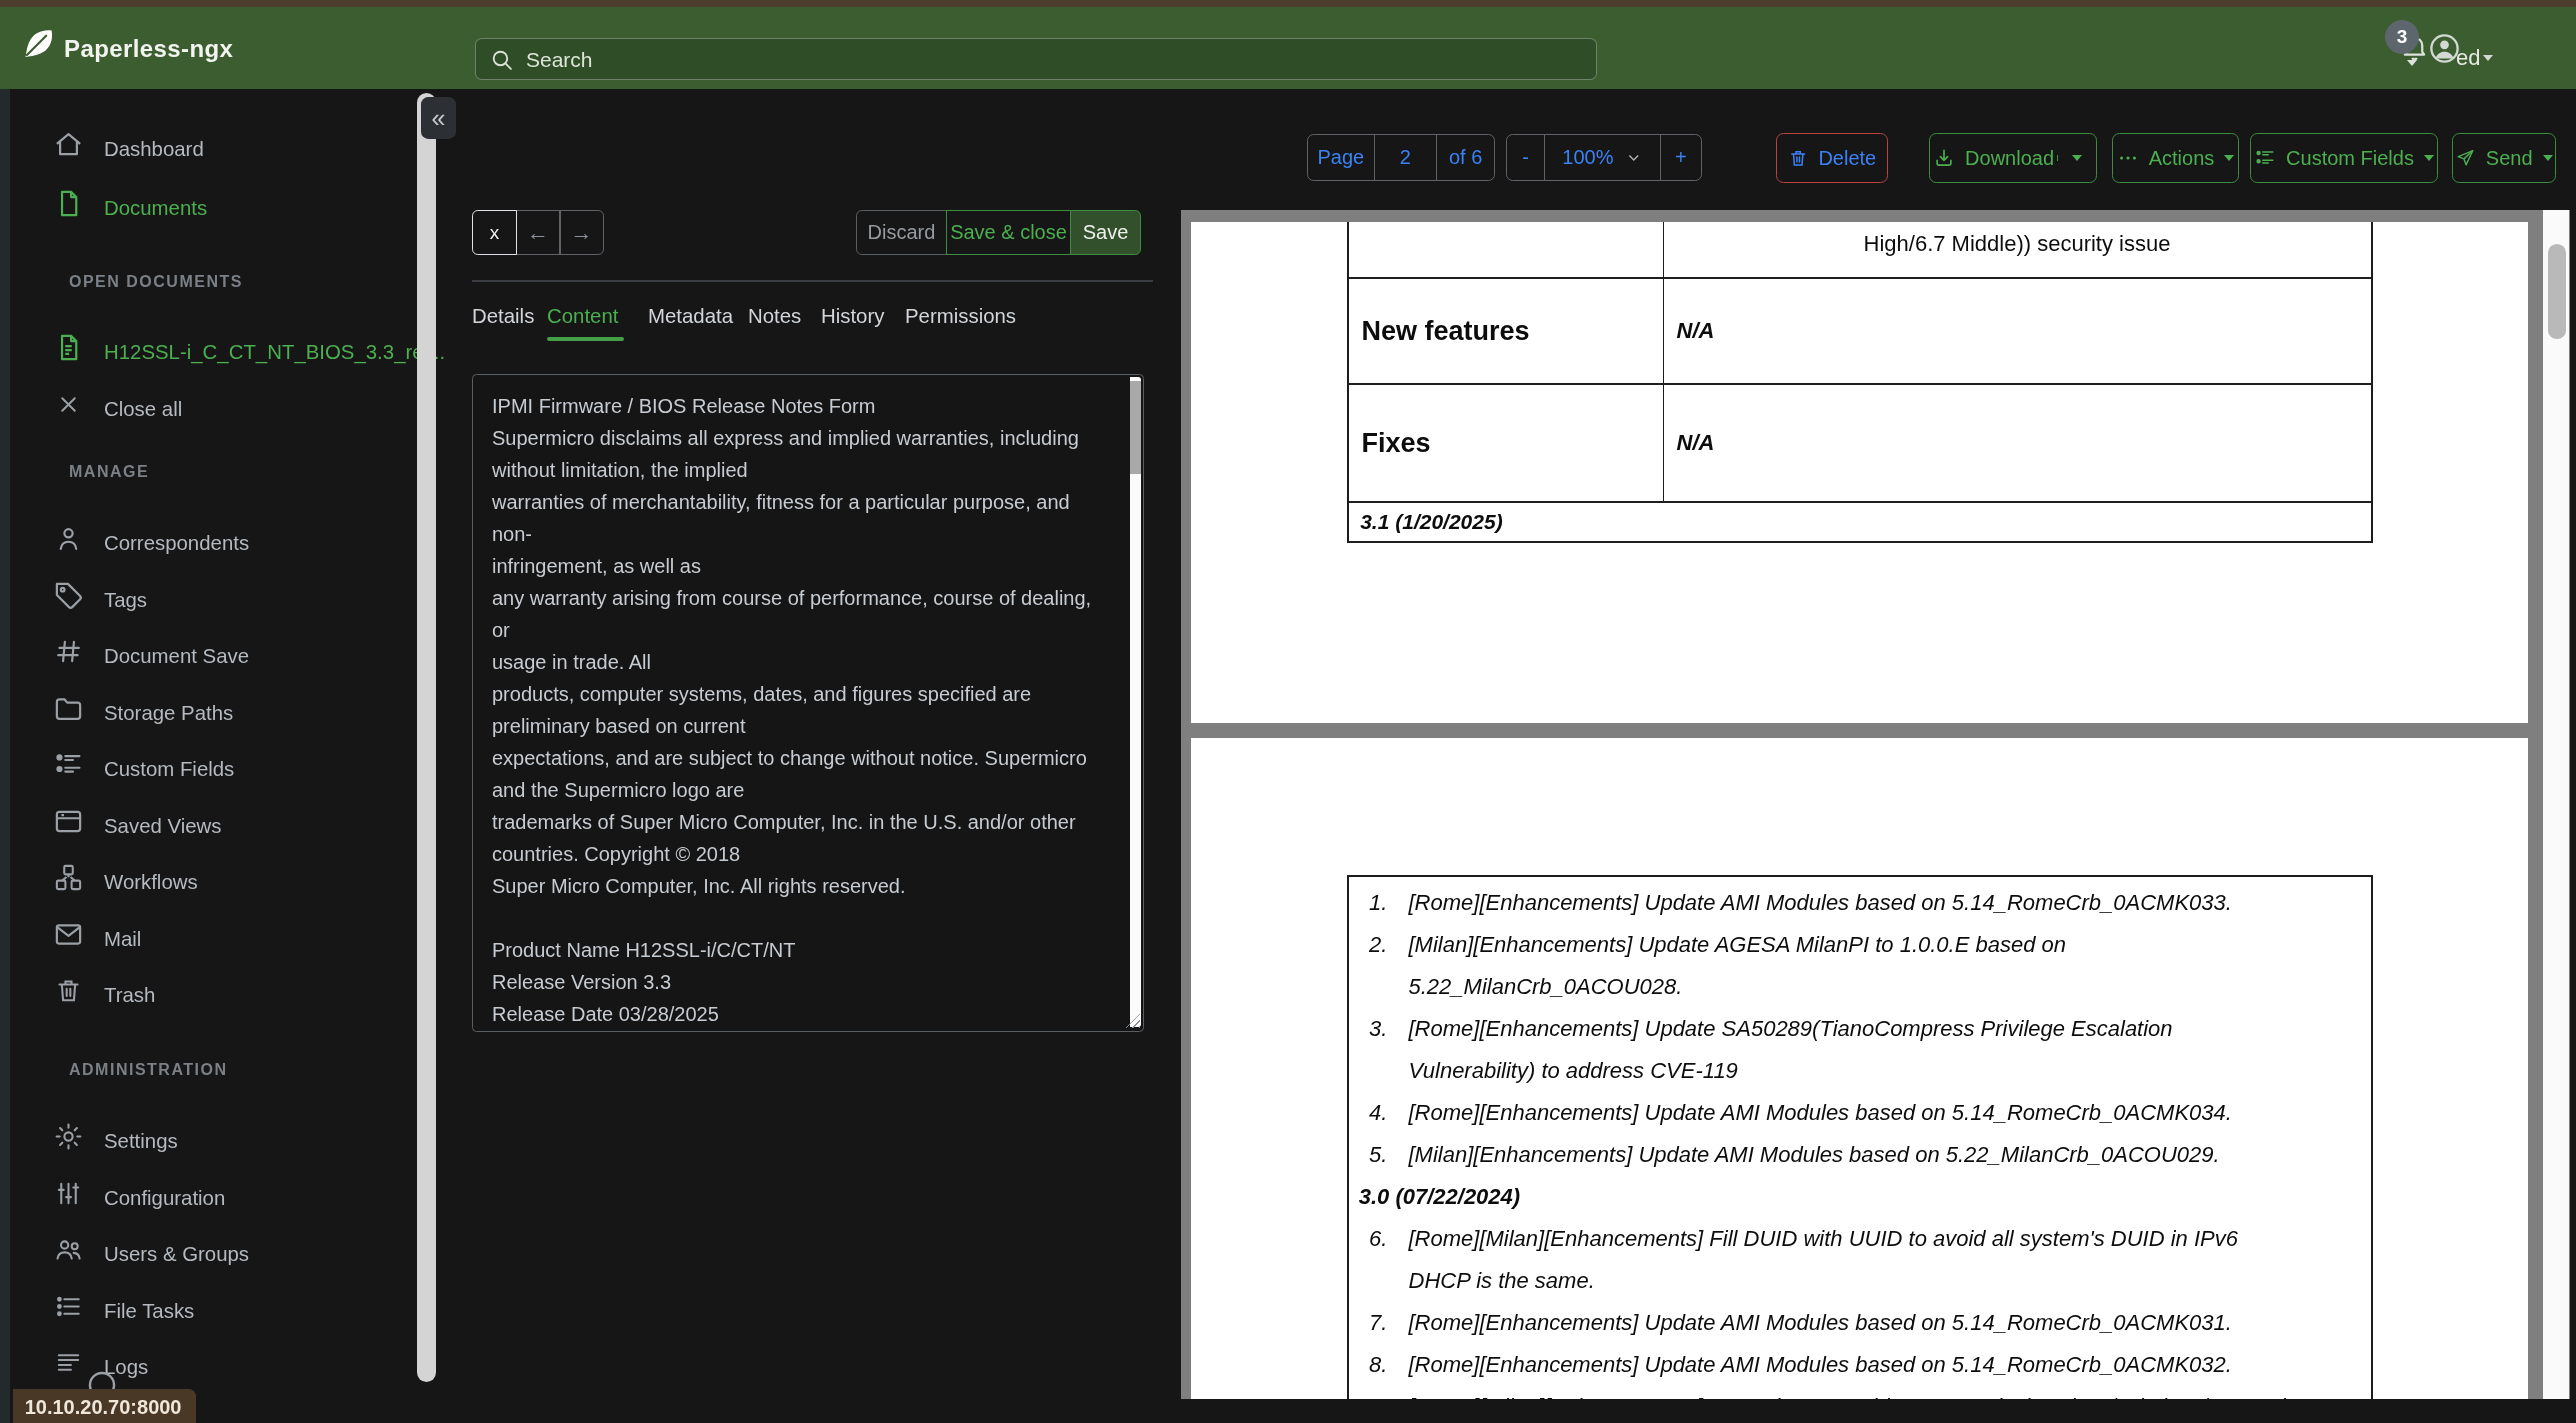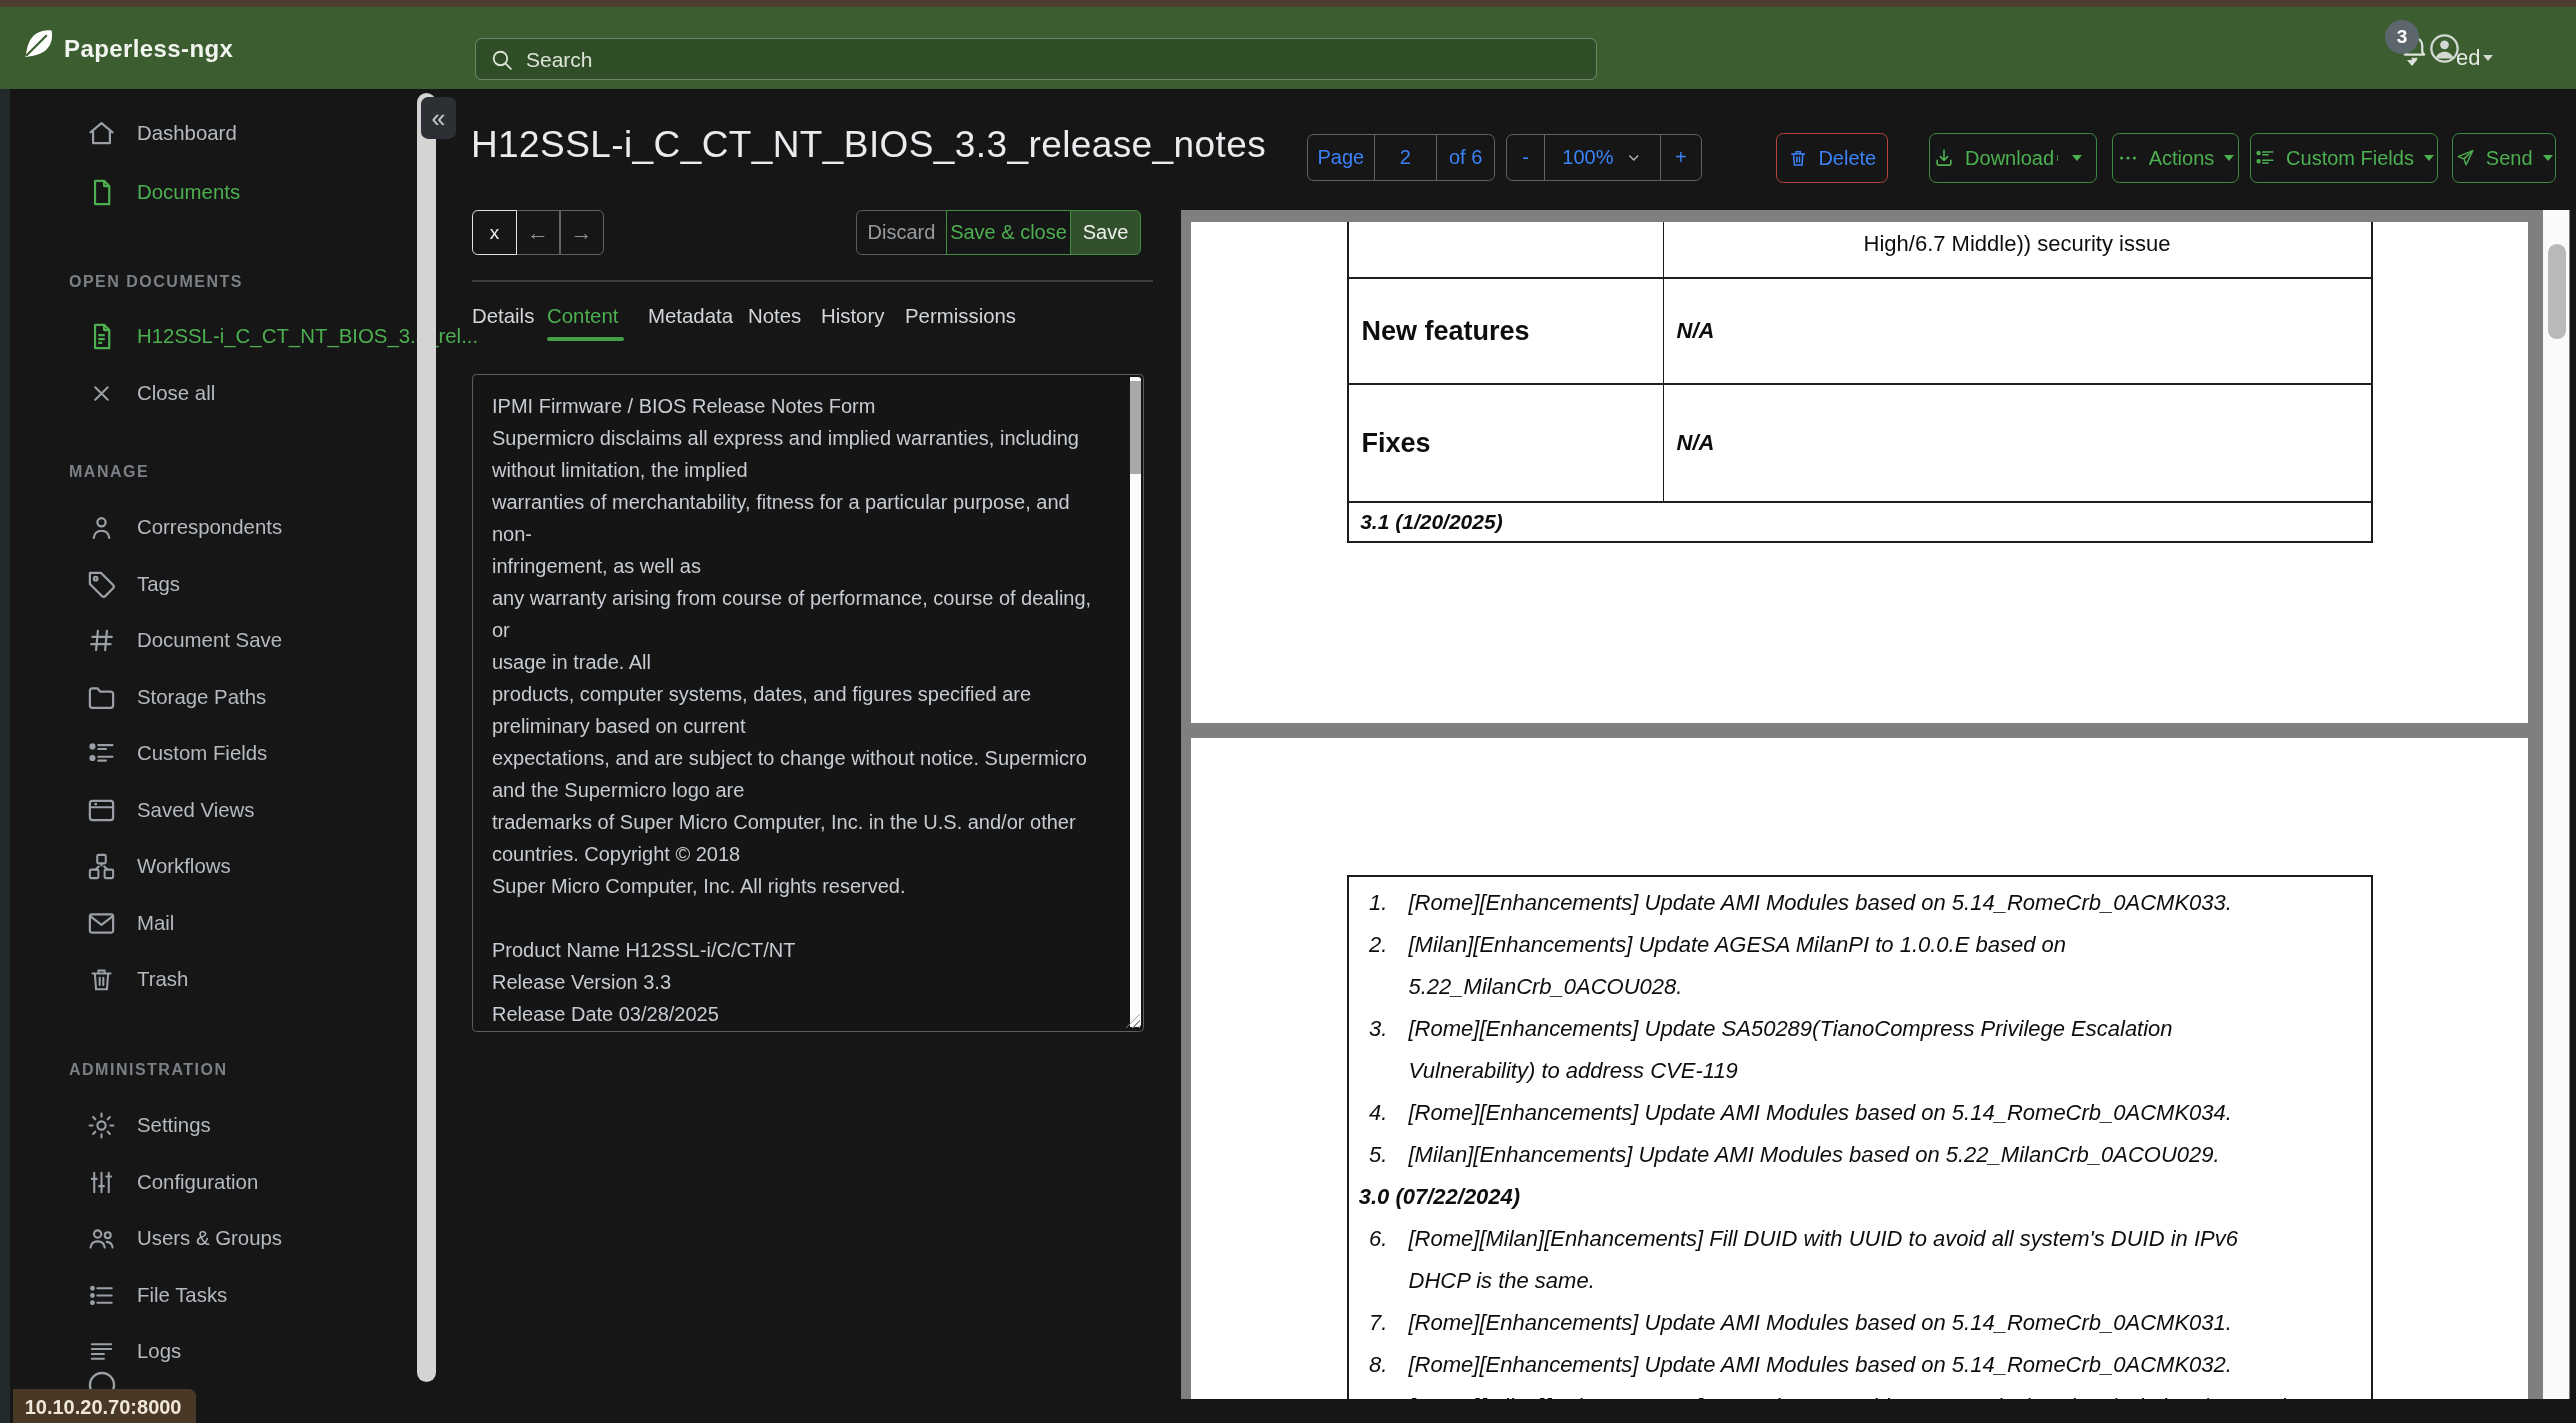--- a/index.html
+++ b/index.html
@@ -17,21 +17,21 @@
   .search input{position:absolute;left:77px;top:0;width:1008px;height:39px;background:transparent;border:none;outline:none;
           color:#5eead4;font-size:21px;font-family:"Liberation Sans",sans-serif;}
   .search input::placeholder{color:#dde4d8;opacity:1;}
   .badge{left:2385px;top:13px;width:34px;height:34px;border-radius:50%;background:#5d666c;color:#fff;
          font-size:19px;font-weight:bold;display:flex;align-items:center;justify-content:center;z-index:3;}
   .username{left:2456px;top:38px;font-size:22px;color:#e6eae4;}
   .tri{width:0;height:0;border-left:7.3px solid transparent;border-right:7.3px solid transparent;border-top:8.8px solid currentColor;}
   .tri.sm{border-left-width:5.8px;border-right-width:5.8px;border-top-width:6.6px;}
 
   
-  .side-item{position:absolute;left:84px;height:56px;display:flex;align-items:center;gap:19px;color:#b4bac0;cursor:pointer;}
+  .side-item{position:absolute;left:51px;height:56px;display:flex;align-items:flex-end;gap:19px;color:#b4bac0;cursor:pointer;}
   .side-item .ic{width:34px;height:34px;color:#9aa0a6;display:flex;align-items:center;justify-content:center;flex:0 0 34px;}
   .side-item .lbl{font-size:20.4px;white-space:nowrap;}
   .side-item.active{color:#4caf50;}
   .side-item.active .ic{color:#4caf50;}
   .side-head{position:absolute;left:69px;height:37px;display:flex;align-items:center;
              font-size:16px;letter-spacing:1.5px;color:#7a8086;font-weight:bold;}
   .side-scroll{left:417px;top:93px;width:19px;height:1289px;background:#d4d4d4;border-radius:9.5px;z-index:2;}
   .edgestrip{left:0;top:89px;width:10.2px;height:1335px;background:#222a2c;}
   .collapse-btn{left:421px;top:97px;width:35px;height:42px;background:#2c2f33;border-radius:7.3px;z-index:4;
                 color:#c3c8cd;font-size:25px;display:flex;align-items:center;justify-content:center;}
@@ -327,21 +327,20 @@
     <svg width="34" height="34" viewBox="0 0 24 24" fill="none" stroke="currentColor" stroke-width="1.7">
         <circle cx="12" cy="12" r="8.5"></circle>
       </svg>
   </div>
   <div class="abs docfrag">on</div>
   <div class="abs statusbubble">10.10.20.70:8000</div>
 
   <div class="abs side-scroll"></div>
   <div class="abs collapse-btn">«</div>
 
-  <div class="abs doc-title">H12SSL-i_C_CT_NT_BIOS_3.3_release_notes</div>
 
   <div class="group" style="left:1307px;width:188px;">
     <div class="cell" style="width:67px;">Page</div>
     <div class="cell" style="width:63px;">2</div>
     <div class="cell" style="width:58px;">of 6</div>
   </div>
 
   <div class="group" style="left:1506px;width:196px;">
     <div class="cell" style="width:38px;">-</div>
     <div class="cell" style="width:117px;">

